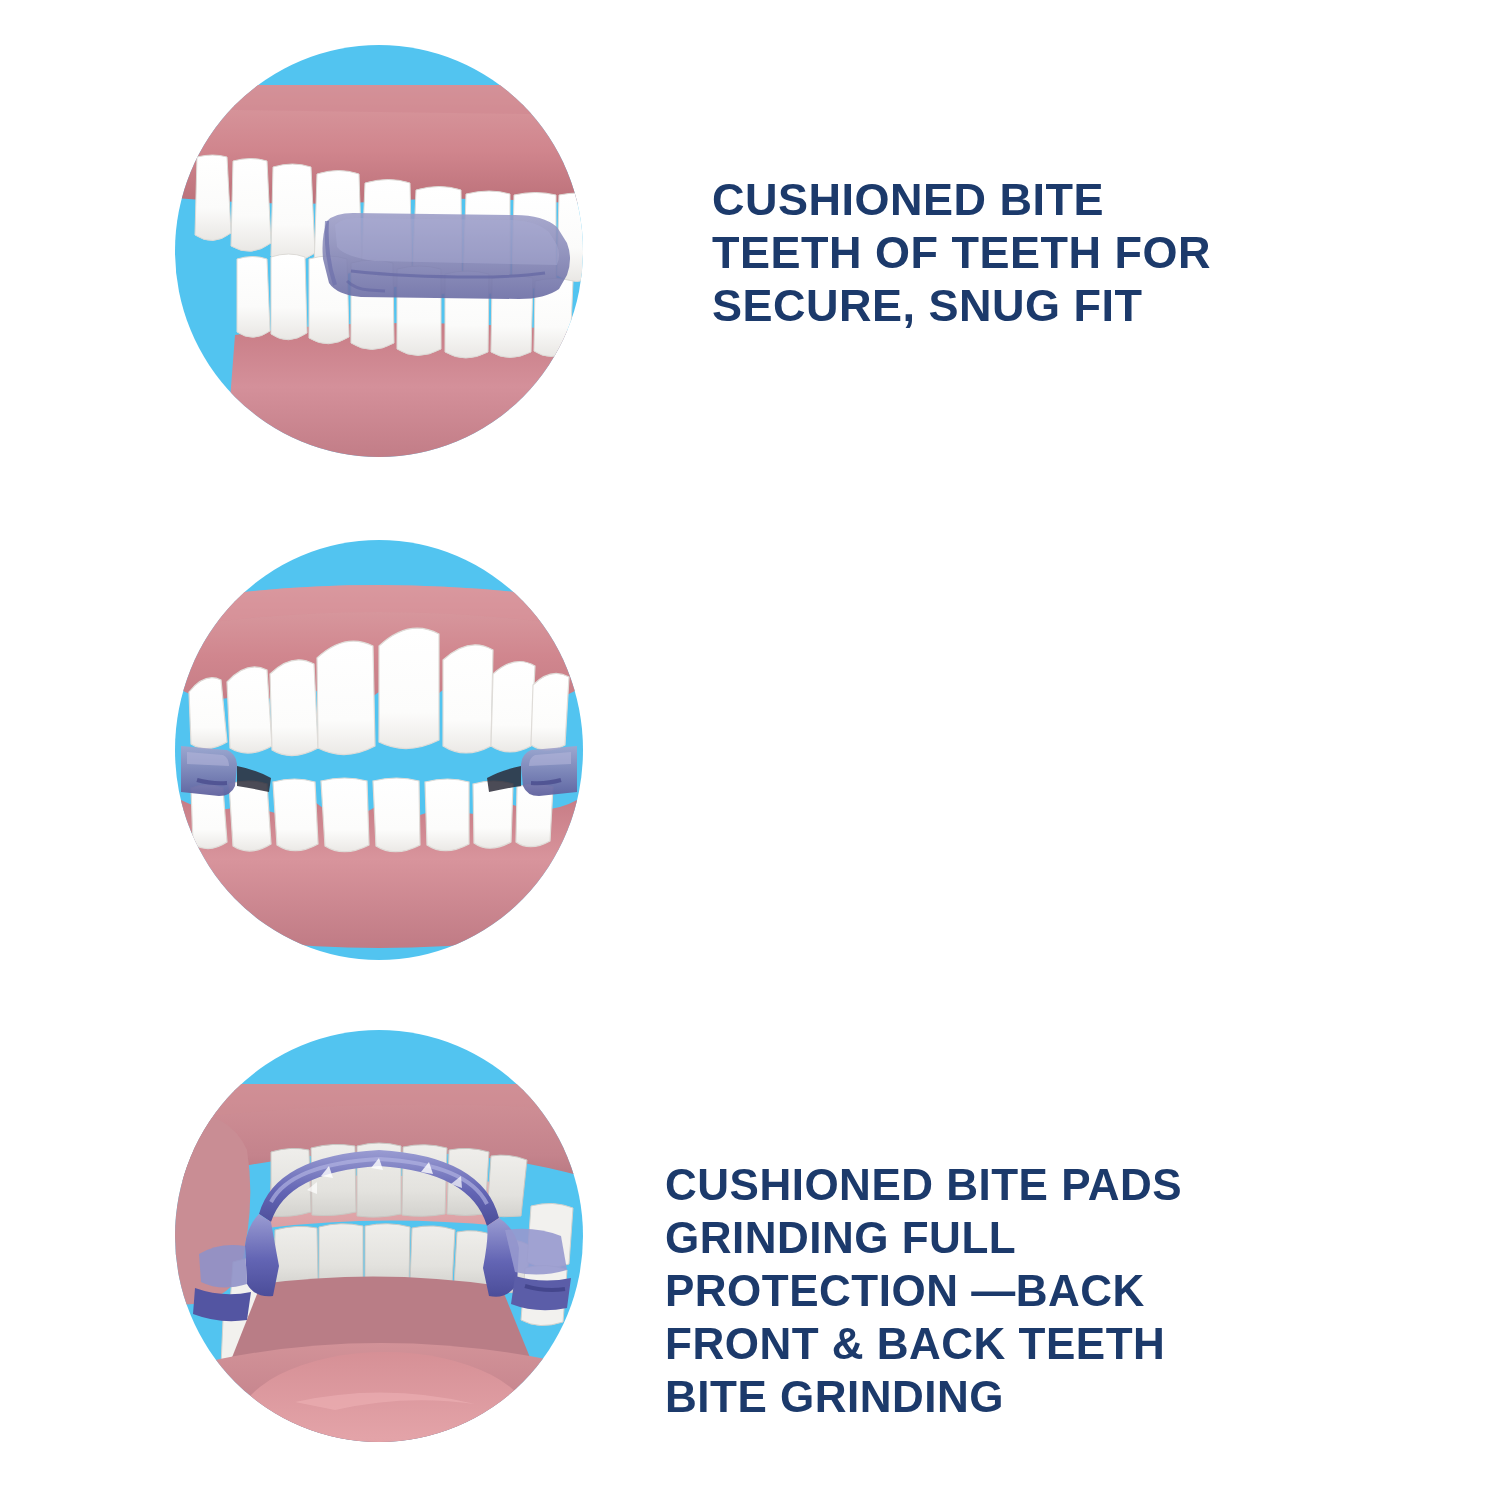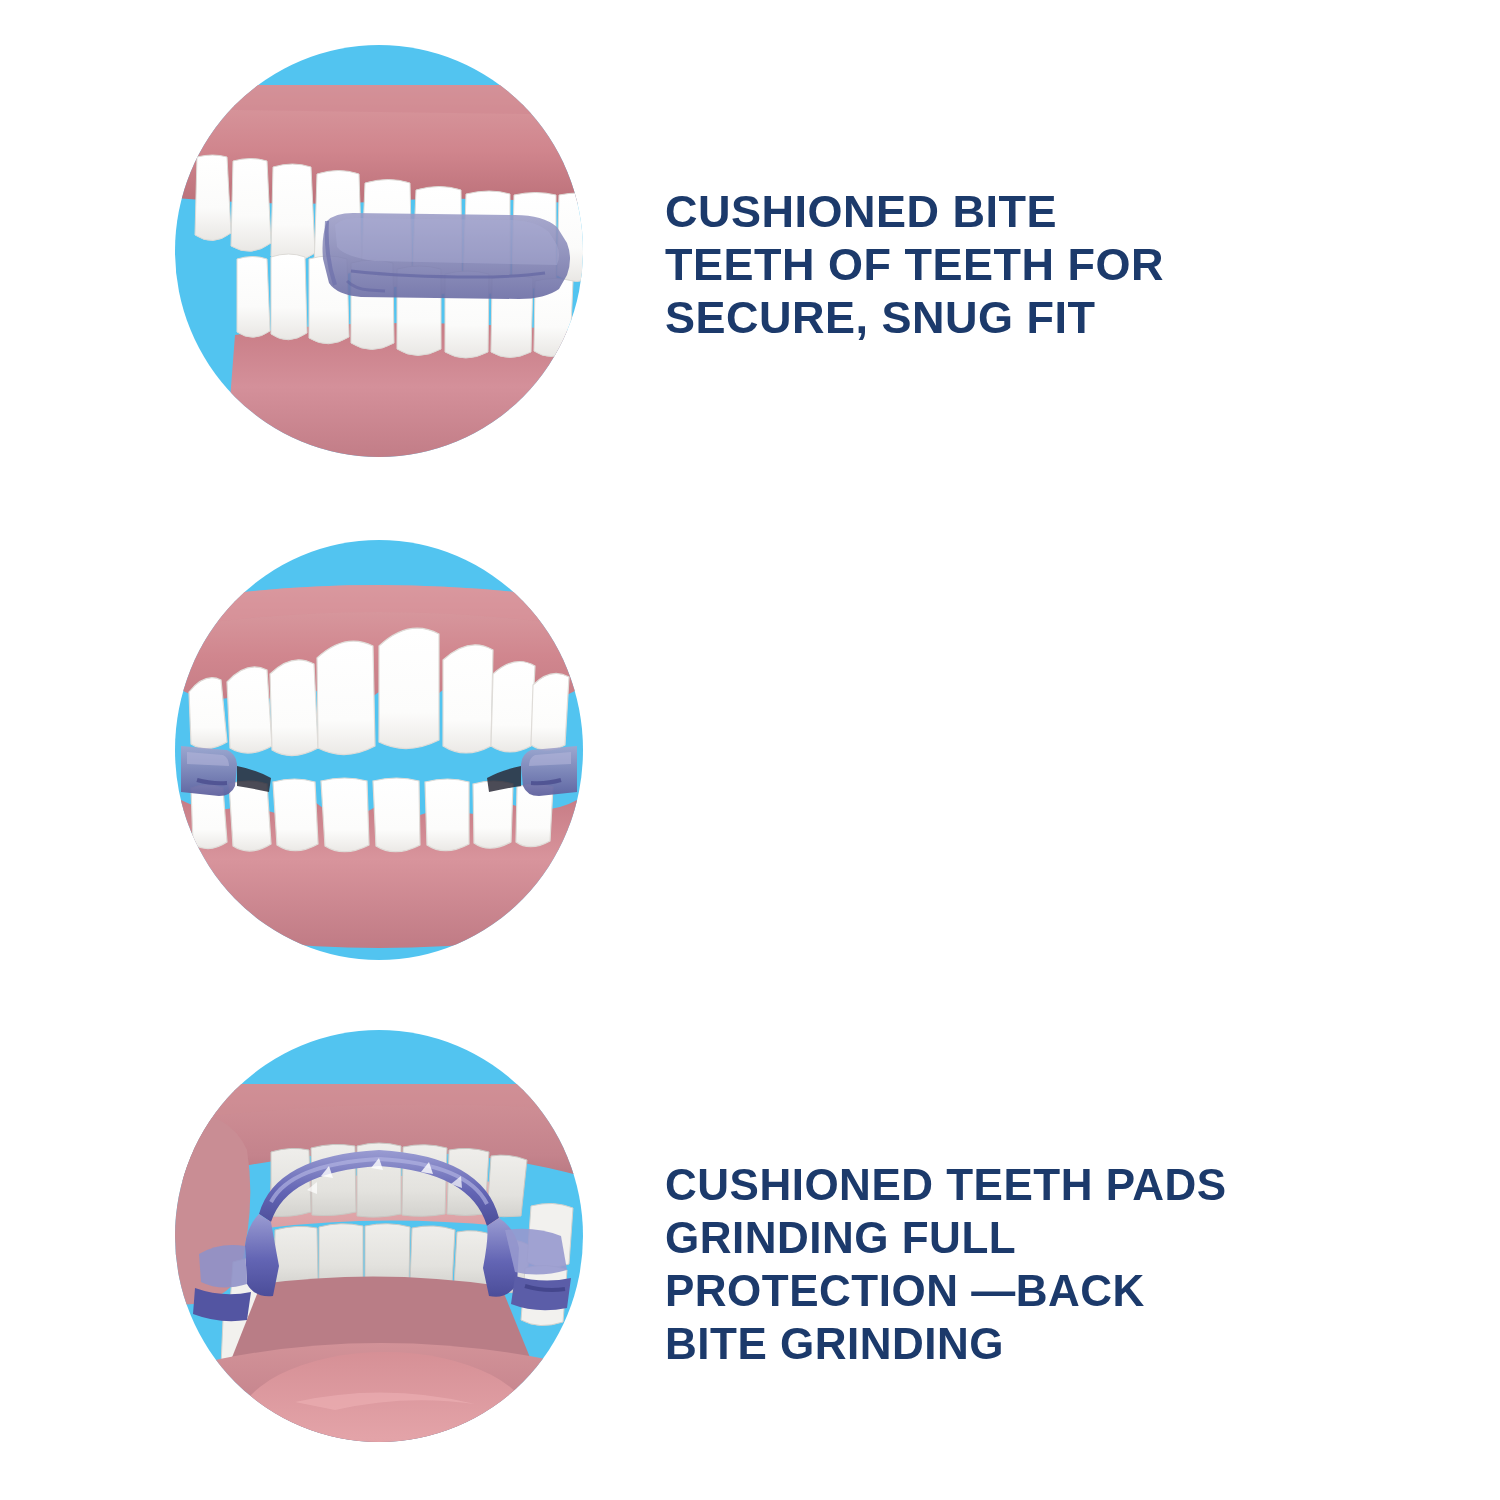--- a/index.html
+++ b/index.html
@@ -56,21 +56,21 @@
     border-radius: 50%;
     overflow: hidden;
     background: #52c4f0;
   }
 
   .caption {
     position: absolute;
     left: 665px;
     width: 700px;
   }
-  #caption-1 { top: 140px; }
+  #caption-1 { top: 128px; margin-left: 47px; }
   #caption-2 { top: 618px; }
 
   .caption .line {
     color: #1c3a6b;
     font-family: "Liberation Sans", sans-serif;
     font-weight: bold;
     font-size: 45px;
     line-height: 53px;
     letter-spacing: 0.5px;
     white-space: nowrap;
@@ -232,23 +232,24 @@
             <path d="M396,212 L360,215 Q354,218 354,226 L396,224 Z" fill="#b3b4d8" opacity="0.6"></path>
             <path d="M386,240 q-14,4 -30,3" stroke="#4a4c8d" stroke-width="4" fill="none" opacity="0.8"></path>
           </g>
 
           <path d="M346,226 q-20,4 -34,12 l2,14 q18,-4 32,-6 Z" fill="#2b2b38" opacity="0.85"></path>
         </svg>
       </div>
     </div>
 
     <div class="caption" id="caption-2">
-      <div class="line">CUSHIONED TEETH PADS</div>
+      <div class="line">CUSHIONED BITE PADS</div>
       <div class="line">GRINDING FULL</div>
       <div class="line">PROTECTION —BACK</div>
+      <div class="line">FRONT &amp; BACK TEETH</div>
       <div class="line">BITE GRINDING</div>
     </div>
   </div>
 
   <div class="feature" id="feature-3">
     <div class="illus-wrap"></div>
     <div class="illus">
       <div class="circle-clip">
         <svg viewBox="0 0 408 412" width="408" height="412">
           <defs>

